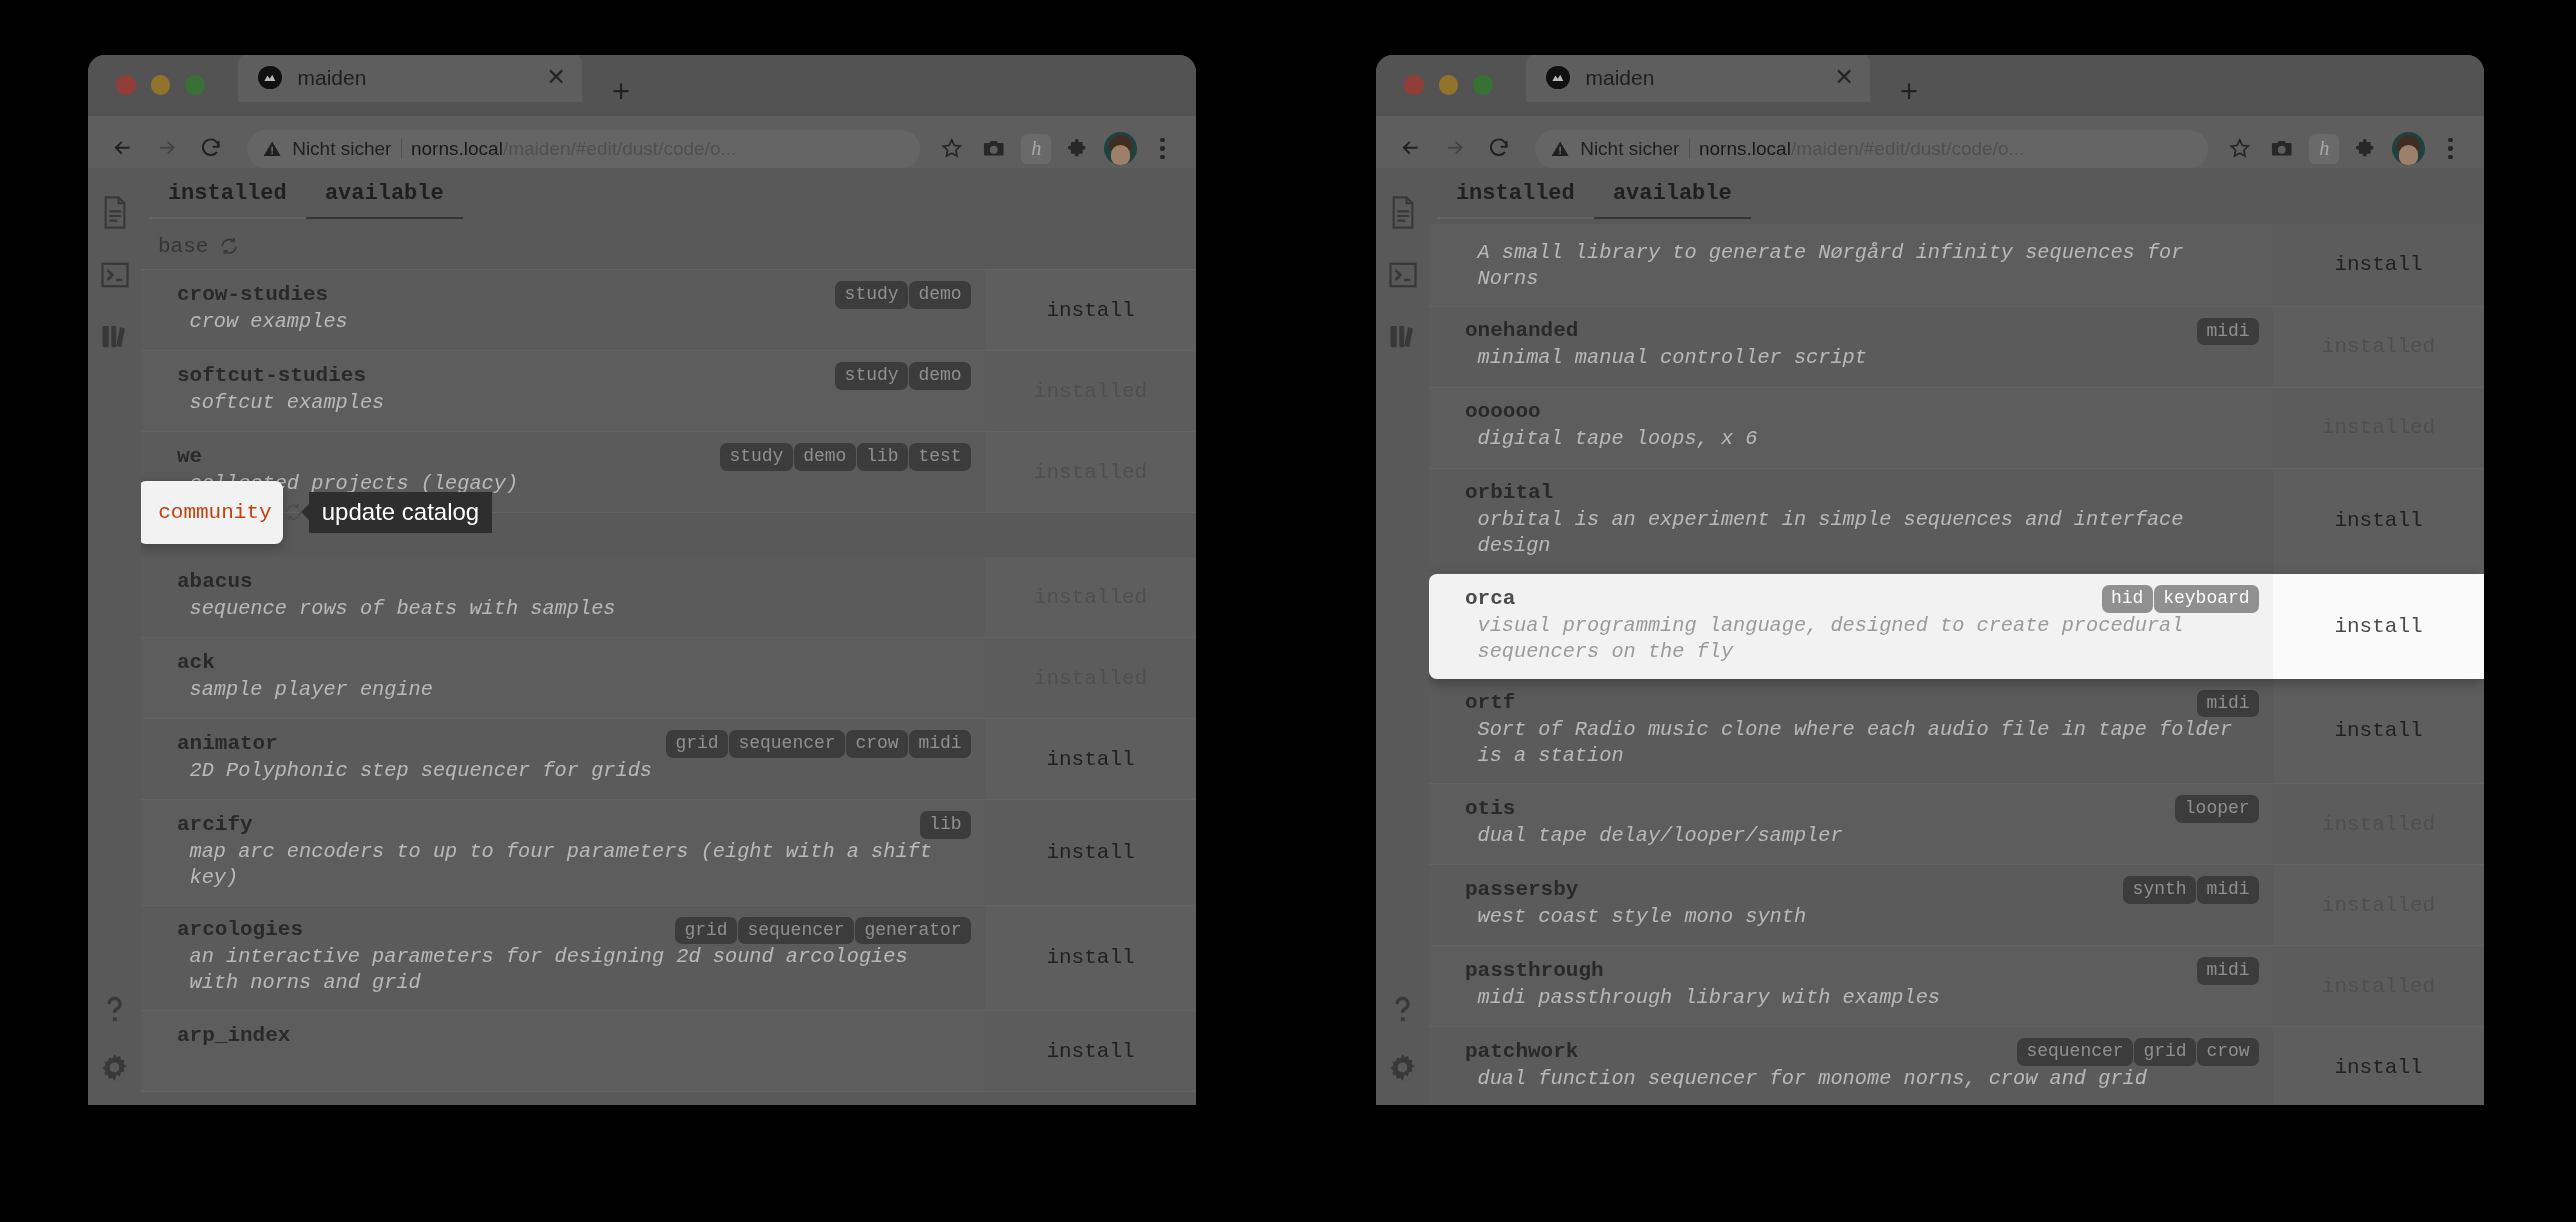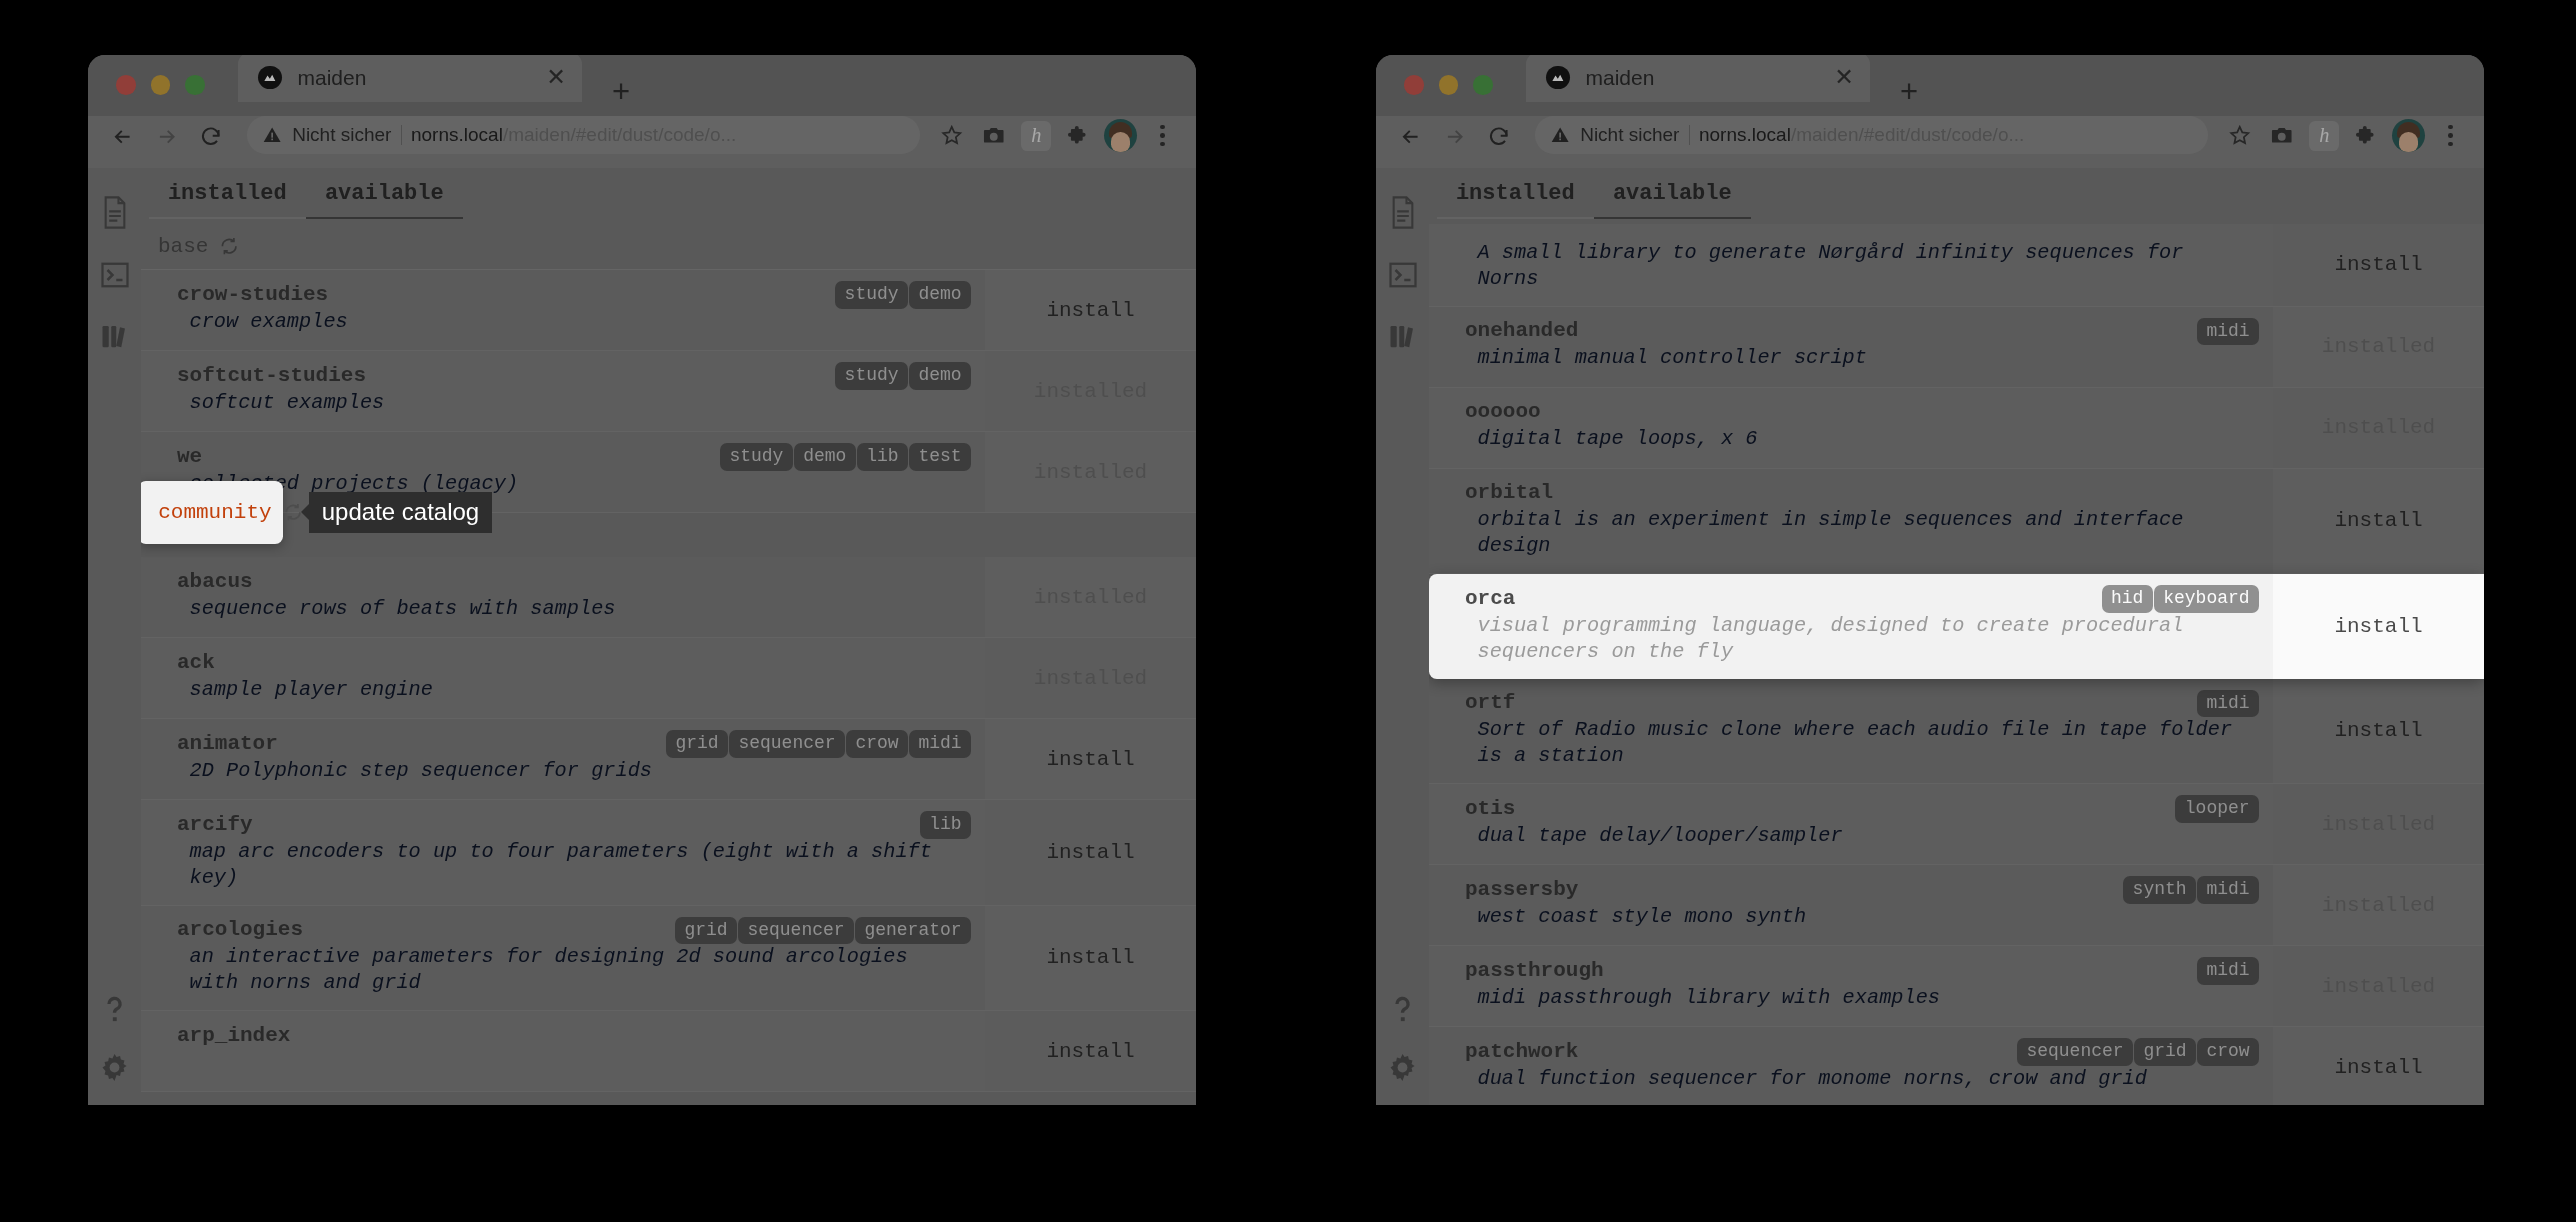--- a/index.html
+++ b/index.html
@@ -60,21 +60,21 @@
   }
   .tab-new {
     position: absolute; left: 516px; bottom: 7.8px;
     width: 34px; height: 34px;
     display: flex; align-items: center; justify-content: center;
     font-size: 31px; color: #2f2f2f; line-height: 1; font-weight: 300;
   }
 
   .toolbar {
     height: 52px; background: #838383;
-    display: flex; align-items: flex-start; padding: 0 14px;
+    display: flex; align-items: flex-end; padding: 0 14px;
     gap: 3.1px;
   }
   .nav-btn {
     width: 41px; height: 41px;
     display: flex; align-items: center; justify-content: center;
     color: #2e2e2e;
   }
   .nav-btn.disabled { color: #5e5e5e; }
   .omnibox {
     flex: 1 1 auto; height: 38px; margin: 0 9.4px 0 12.5px;
@@ -200,21 +200,21 @@
     padding: 12.5px 15.7px 14px 36px; background: #7f7f7f;
   }
   .row.highlight .row-main { background: transparent; }
   .row-title {
     font-family: "Liberation Mono", monospace;
     font-size: 21px; font-weight: bold; color: #3a3a3a;
     margin-bottom: 3.1px; padding-right: 344px;
   }
   .row-desc {
     font-family: "Liberation Mono", monospace;
-    font-size: 20.3px; font-style: italic; color: #0f172a;
+    font-size: 20.3px; font-style: italic; color: #ffffff;
     line-height: 1.28; padding-left: 12.5px; padding-right: 23.5px;
   }
   .row.highlight .row-title { color: #4b4b4b; }
   .row.highlight .row-desc { color: #9a9a9a; }
   .tags {
     position: absolute; right: 14px; top: 11px;
     display: flex; gap: 1px; margin-left: 23px;
   }
   .tag {
     background: #545454; color: #c6c6c6;

